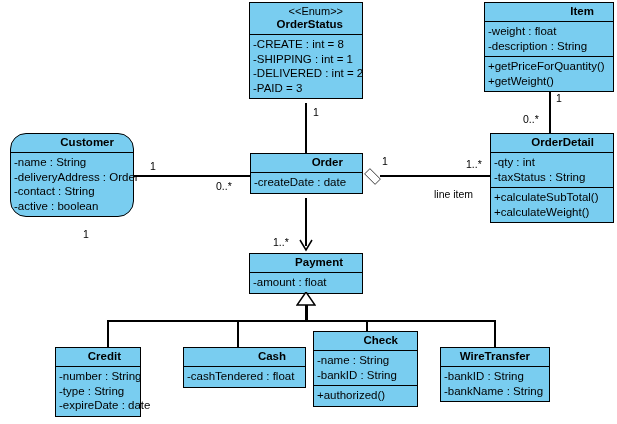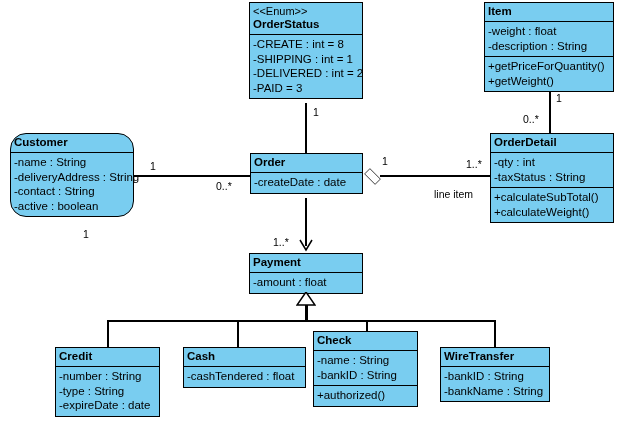--- a/index.html
+++ b/index.html
@@ -21,21 +21,21 @@
     position: absolute;
     box-sizing: border-box;
     background: #79cdf0;
     border: 1.5px solid #000000;
     font-size: 11.5px;
     color: #000000;
     z-index: 5;
   }
   .cls-header {
     box-sizing: border-box;
-    text-align: left;
+    text-align: right;
     font-weight: bold;
     padding: 2px 19px 3px 3px;
     line-height: 13px;
     border-bottom: 1.5px solid #000000;
   }
   .cls-stereo {
     display: block;
     font-weight: normal;
     font-size: 11px;
     line-height: 13px;
@@ -151,21 +151,21 @@
       <span class="cls-row">+getWeight()</span>
     </div>
   </div>
 
   <div class="uml-class" style="left:10px; top:133px; width:124px;border-radius:16px;">
     <div class="cls-header">
       <span>Customer</span>
     </div>
     <div class="cls-compartment">
       <span class="cls-row">-name : String</span>
-      <span class="cls-row">-deliveryAddress : String</span>
+      <span class="cls-row">-deliveryAddress : Order</span>
       <span class="cls-row">-contact : String</span>
       <span class="cls-row">-active : boolean</span>
     </div>
   </div>
 
   <div class="uml-class" style="left:250px; top:153px; width:113px;">
     <div class="cls-header">
       <span>Order</span>
     </div>
     <div class="cls-compartment">
@@ -189,21 +189,21 @@
 
   <div class="uml-class" style="left:249px; top:253px; width:114px;">
     <div class="cls-header">
       <span>Payment</span>
     </div>
     <div class="cls-compartment">
       <span class="cls-row">-amount : float</span>
     </div>
   </div>
 
-  <div class="uml-class" style="left:55px; top:347px; width:105px;">
+  <div class="uml-class" style="left:55px; top:347px; width:86px;">
     <div class="cls-header">
       <span>Credit</span>
     </div>
     <div class="cls-compartment">
       <span class="cls-row">-number : String</span>
       <span class="cls-row">-type : String</span>
       <span class="cls-row">-expireDate : date</span>
     </div>
   </div>
 

